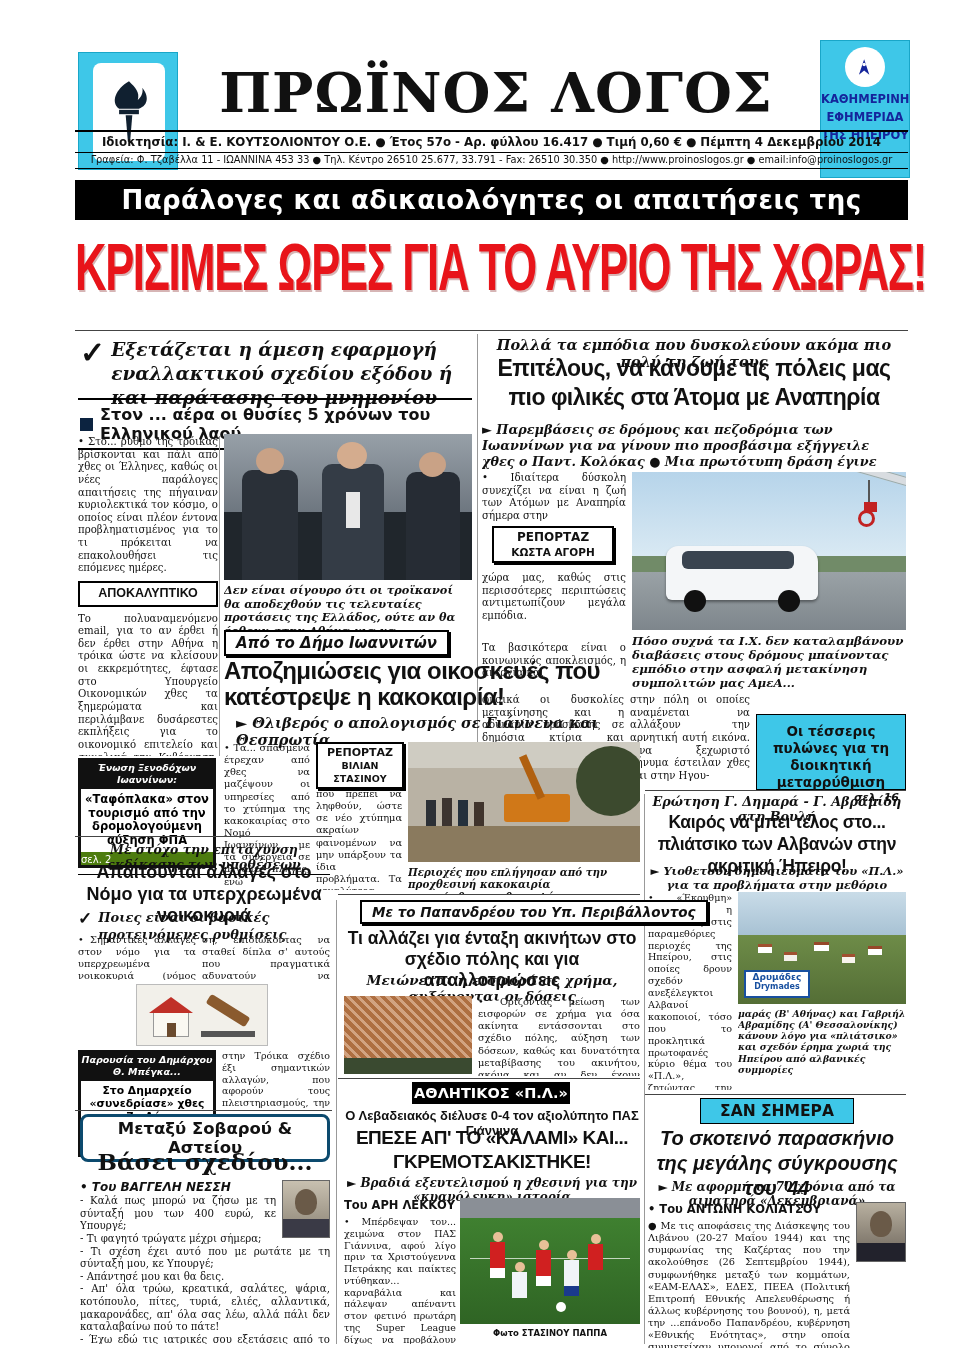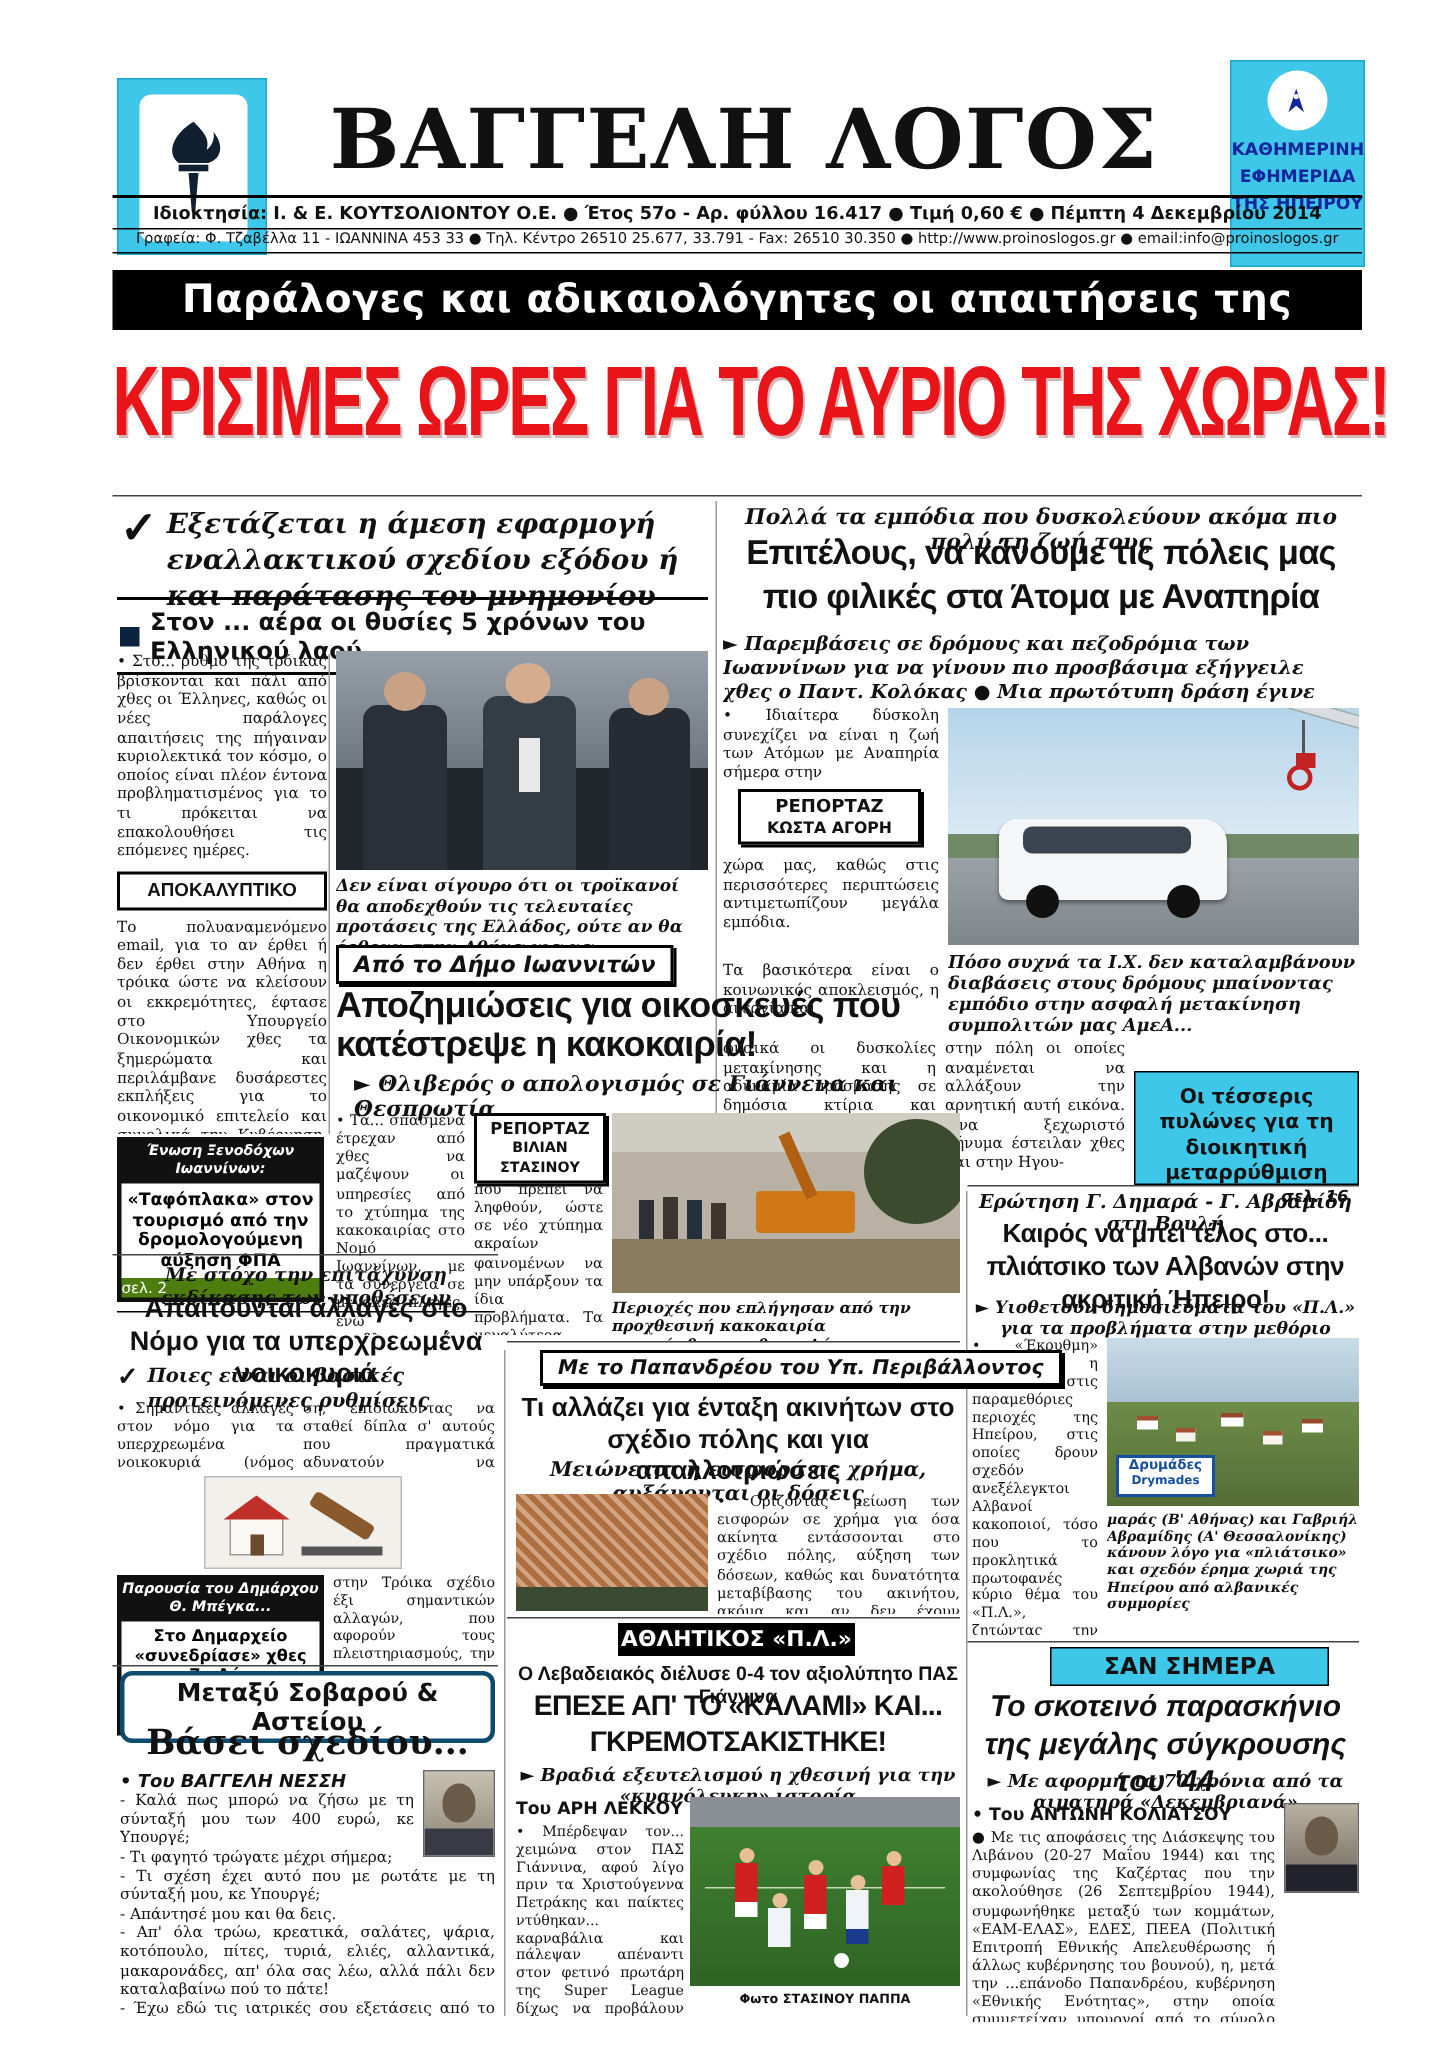--- a/index.html
+++ b/index.html
@@ -67,21 +67,21 @@
   <div class="abs logo-box">
     <div class="logo-emblem">
       <svg width="44" height="78" viewBox="0 0 40 60">
         <path d="M20 2 C26 8 30 12 28 19 C32 16 33 11 32 8 C38 15 38 24 29 27 L11 27 C3 21 8 9 20 2 Z" fill="#102030"></path>
         <rect x="11" y="28" width="18" height="4" fill="#102030"></rect>
         <polygon points="17,33 23,33 21,57 19,57" fill="#102030"></polygon>
       </svg>
     </div>
   </div>
 
-  <div class="abs mast-title">ΒΑΓΓΕΛΗ ΛΟΓΟΣ</div>
+  <div class="abs mast-title">ΠΡΩΪΝΟΣ ΛΟΓΟΣ</div>
 
   <div class="abs daily-box">
     <div class="pen-circle">
       <svg width="26" height="26" viewBox="0 0 30 30">
         <path d="M8 24 L14 6 L20 24 L14 19 Z" fill="#15259b"></path>
         <circle cx="14" cy="12" r="2" fill="#fff"></circle>
       </svg>
     </div>
     <div class="daily-line">ΚΑΘΗΜΕΡΙΝΗ</div>
     <div class="daily-line">ΕΦΗΜΕΡΙΔΑ</div>
@@ -300,21 +300,21 @@
     <div class="b i" style="font-size:12px;margin-bottom:1px">• Του ΒΑΓΓΕΛΗ ΝΕΣΣΗ</div>
     <div class="bodytxt" style="font-size:10.2px">- Καλά πως μπορώ να ζήσω με τη σύνταξή μου των 400 ευρώ, κε Υπουργέ;</div>
     <div class="bodytxt" style="font-size:10.2px">- Τι φαγητό τρώγατε μέχρι σήμερα;</div>
     <div class="bodytxt" style="font-size:10.2px">- Τι σχέση έχει αυτό που με ρωτάτε με τη σύνταξή μου, κε Υπουργέ;</div>
     <div class="bodytxt" style="font-size:10.2px">- Απάντησέ μου και θα δεις.</div>
     <div class="bodytxt" style="font-size:10.2px">- Απ' όλα τρώω, κρεατικά, σαλάτες, ψάρια, κοτόπουλο, πίτες, τυριά, ελιές, αλλαντικά, μακαρονάδες, απ' όλα σας λέω, αλλά πάλι δεν καταλαβαίνω πού το πάτε!</div>
     <div class="bodytxt" style="font-size:10.2px">- Έχω εδώ τις ιατρικές σου εξετάσεις από το Υπουργείο Υγείας και παρατηρώ ότι με τη σύνταξη που παίρνετε και με τη δια-</div>
   </div>
 
   <div class="hline" style="left:645px;top:1094px;width:261px"></div>
-  <div class="abs cyanbox ctr b" style="left:700px;top:1098px;width:186px;font-size:15.5px;padding:3px 0">ΣΑΝ ΣΗΜΕΡΑ</div>
+  <div class="abs cyanbox ctr b" style="left:700px;top:1098px;width:154px;font-size:15.5px;padding:3px 0">ΣΑΝ ΣΗΜΕΡΑ</div>
   <div class="abs hl i ctr" style="left:648px;top:1126px;width:258px;height:52px;font-size:20px;line-height:1.25">Το σκοτεινό παρασκήνιο της μεγάλης σύγκρουσης του '44</div>
   <div class="abs deck ctr" style="left:648px;top:1180px;width:258px;font-size:12px">► Με αφορμή τα 70 χρόνια από τα αιματηρά «Δεκεμβριανά»</div>
 
   <div class="abs" style="left:648px;top:1202px;width:258px;height:146px;overflow:hidden">
     <div class="portrait" style="float:right;width:50px;height:60px;margin:0 0 4px 6px;background:linear-gradient(#b8b0a0,#6a6258)">
       <div class="head"></div>
       <div class="torso" style="background:#22222c"></div>
     </div>
     <div class="b" style="font-size:11.5px;margin-bottom:4px">• Του ΑΝΤΩΝΗ ΚΟΛΙΑΤΣΟΥ</div>
     <div class="bodytxt" style="font-size:9.8px">

